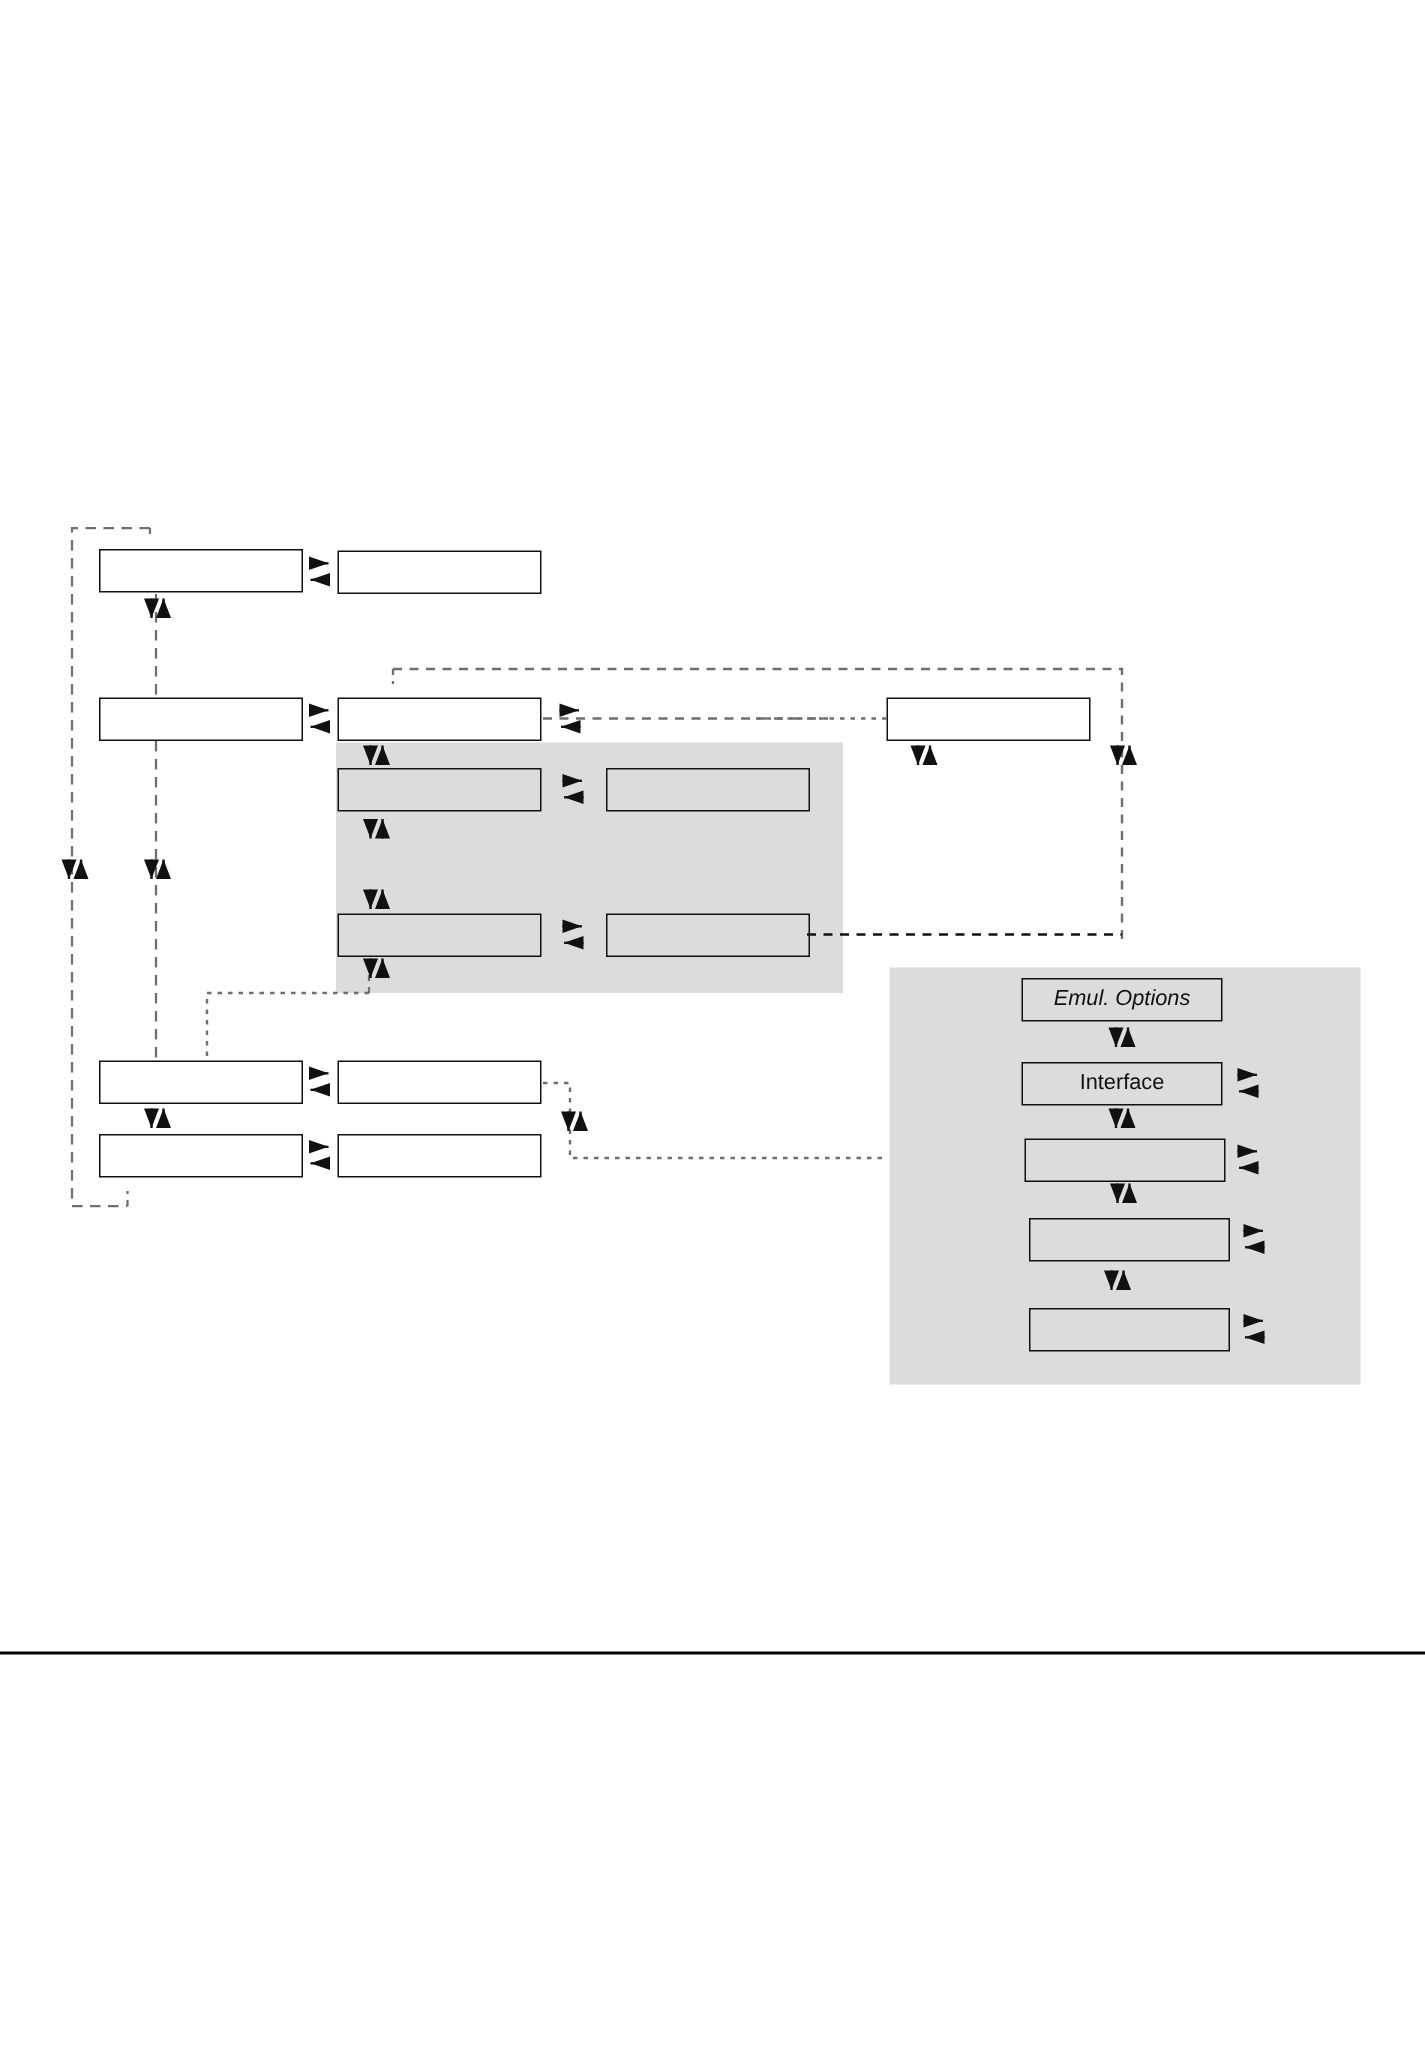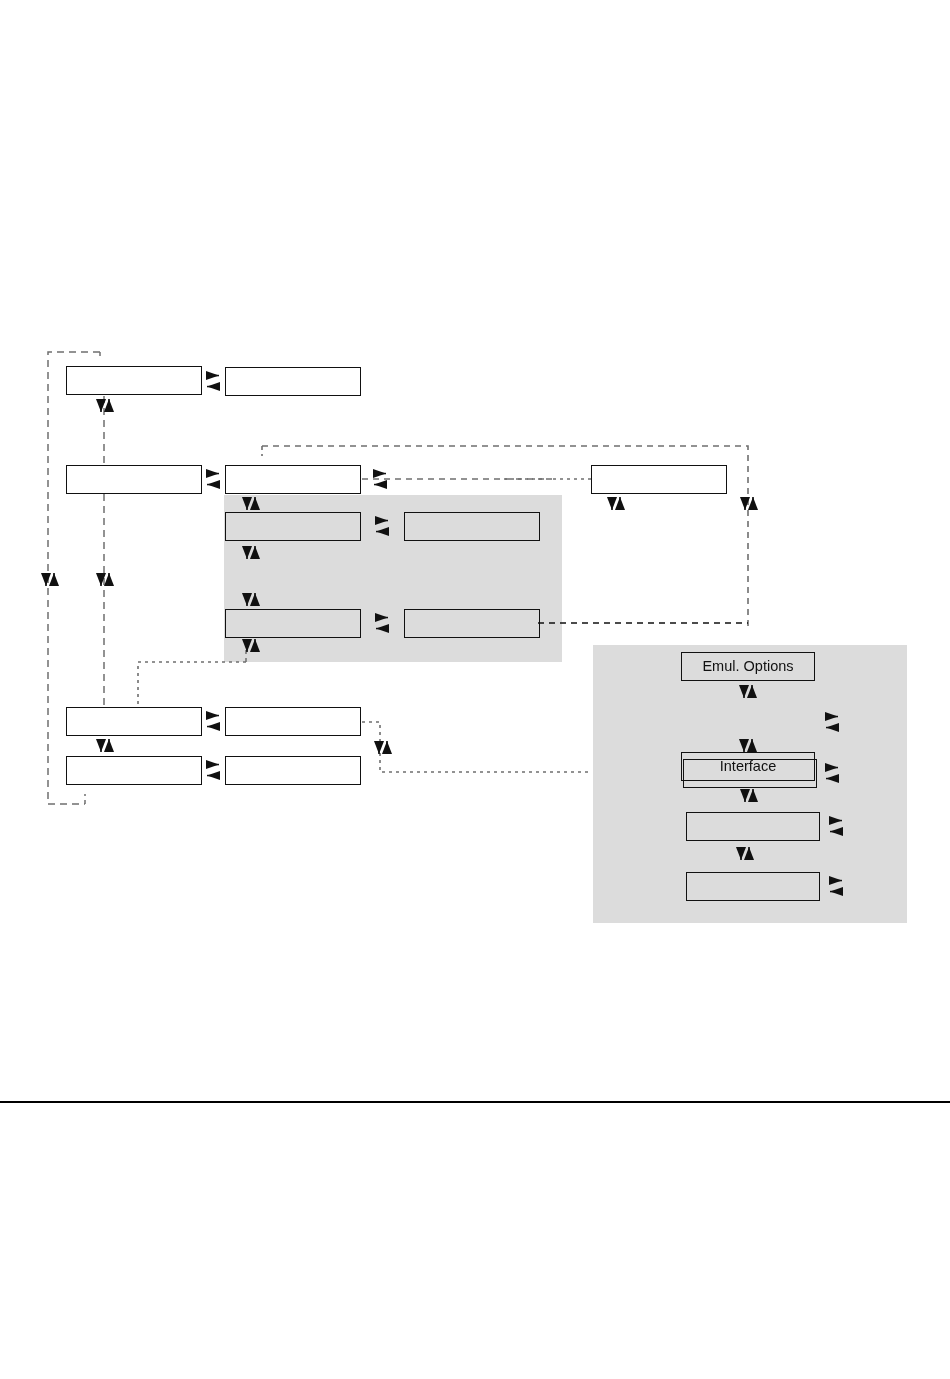--- a/index.html
+++ b/index.html
@@ -78,22 +78,22 @@
   <div class="box" style="left:404px;top:512px;width:136px;height:29px;"></div>
   <div class="box" style="left:225px;top:609px;width:136px;height:29px;"></div>
   <div class="box" style="left:404px;top:609px;width:136px;height:29px;"></div>
 
   <div class="box on-white" style="left:66px;top:707px;width:136px;height:29px;"></div>
   <div class="box on-white" style="left:225px;top:707px;width:136px;height:29px;"></div>
 
   <div class="box on-white" style="left:66px;top:756px;width:136px;height:29px;"></div>
   <div class="box on-white" style="left:225px;top:756px;width:136px;height:29px;"></div>
 
-  <div class="box" style="left:681px;top:652px;width:134px;height:29px;">Emul. Options</div>
-  <div class="box" style="left:681px;top:708px;width:134px;height:29px;margin-top:44px;">Interface</div>
+  <div class="box" style="left:681px;top:652px;width:134px;height:29px;font-style:italic;">Emul. Options</div>
+  <div class="box" style="left:681px;top:708px;width:134px;height:29px;">Interface</div>
   <div class="box" style="left:683px;top:759px;width:134px;height:29px;"></div>
   <div class="box" style="left:686px;top:812px;width:134px;height:29px;"></div>
   <div class="box" style="left:686px;top:872px;width:134px;height:29px;"></div>
 
   <div class="glyph" style="left:93px;top:398px;">
     <svg width="24" height="17" viewBox="0 0 24 17">
       <path d="M3 1 L13 1 L8 14 Z" fill="#111"></path>
       <rect x="7.2" y="1" width="1.6" height="13" fill="#111"></rect>
       <path d="M11 14 L21 14 L16 1 Z" fill="#111"></path>
       <rect x="15.2" y="1" width="1.6" height="13" fill="#111"></rect>

